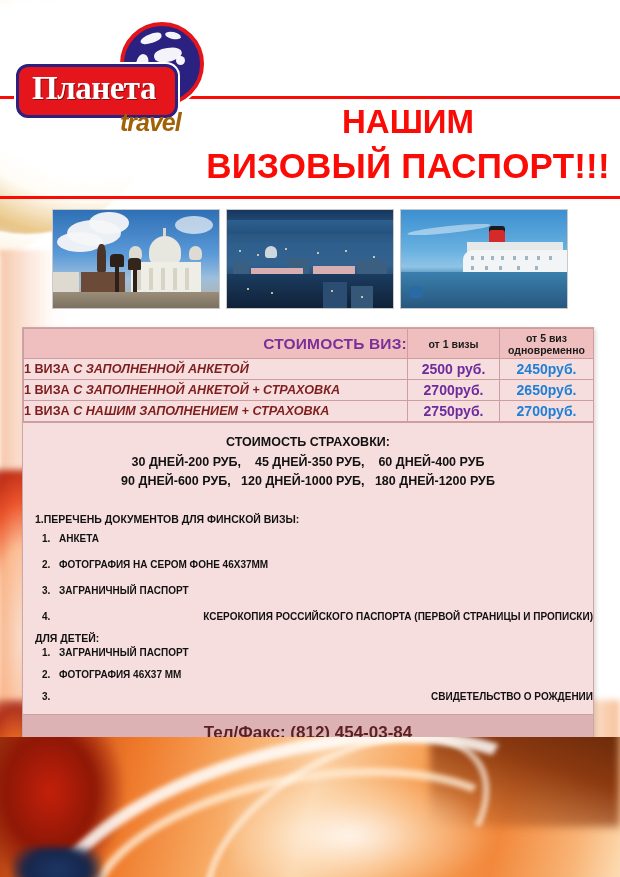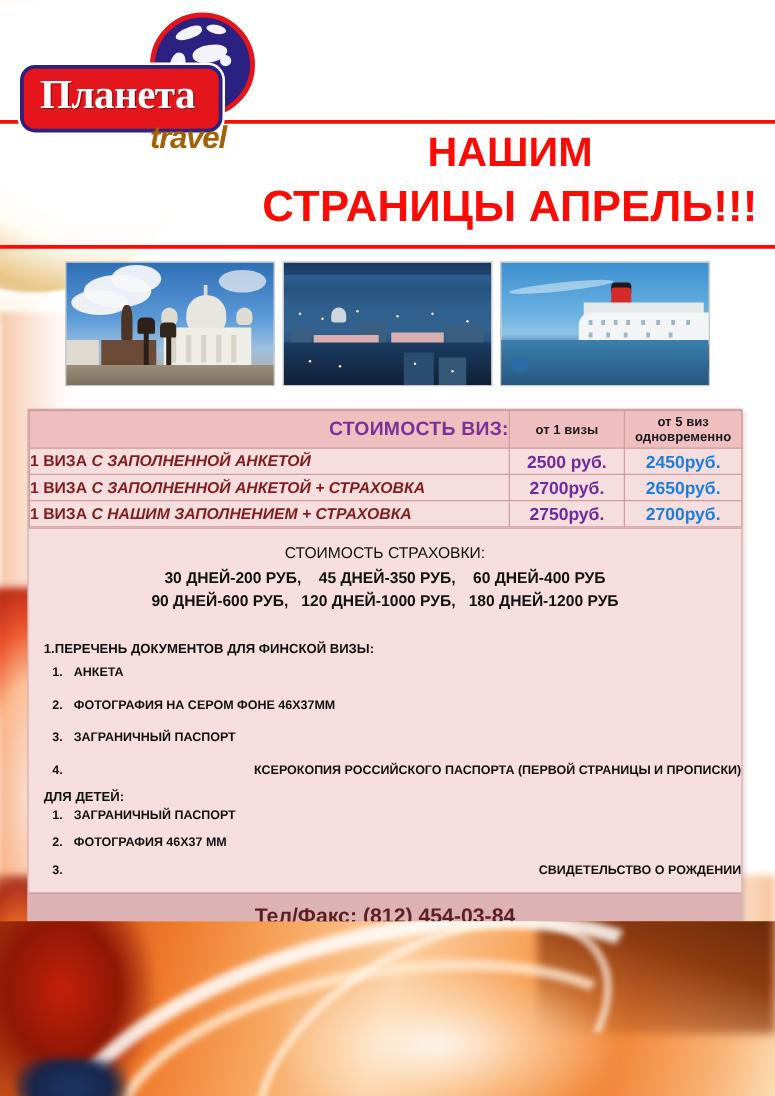--- a/index.html
+++ b/index.html
@@ -195,21 +195,21 @@
     position: absolute;
     left: 0; width: 620px;
     height: 3px;
     background: #fa0b06;
   }
   #rule-top  { top: 96px; }
   #rule-bot  { top: 196px; }
 
   .logo {
     position: absolute;
-    left: 16px; top: 8px;
+    left: 16px; top: 20px;
     width: 200px; height: 110px;
   }
   .globe {
     position: absolute;
     left: 104px; top: 2px;
     width: 76px; height: 76px;
     border-radius: 50%;
     background: #2a2180;
     border: 4px solid #e4151b;
     box-shadow: 0 0 0 2px #ffffff;
@@ -406,21 +406,21 @@
     color: #1f7fd6;
   }
 
   .ins-block {
     background: #f6dede;
     border-top: 1px solid #cf9d9d;
     padding: 12px 0 8px 0;
     text-align: center;
   }
   .ins-title {
-    font-weight: normal;
+    font-weight: bold;
     font-size: 12.5px;
     color: #111111;
     margin-bottom: 4px;
   }
   .ins-line {
     font-weight: bold;
     font-size: 12.5px;
     color: #111111;
     line-height: 19px;
     white-space: pre;
@@ -501,21 +501,21 @@
       <span class="land l6"></span>
       <span class="land l7"></span>
     </div>
     <div class="plate"></div>
     <div class="plate-text">Планета</div>
     <div class="travel-word">travel</div>
   </div>
 
   <div class="promo">
     <div>НАШИМ</div>
-    <div class="l2nd">СТРАНИЦЫ АПРЕЛЬ!!!</div>
+    <div class="l2nd">ВИЗОВЫЙ ПАСПОРТ!!!</div>
   </div>
 
   <div class="photos">
 
     <div class="photo ph1">
       <span class="cloud c1"></span>
         <span class="cloud c2"></span>
       <span class="cloud c3"></span>
         <span class="cloud c4"></span>
       <span class="cath-cross"></span>

